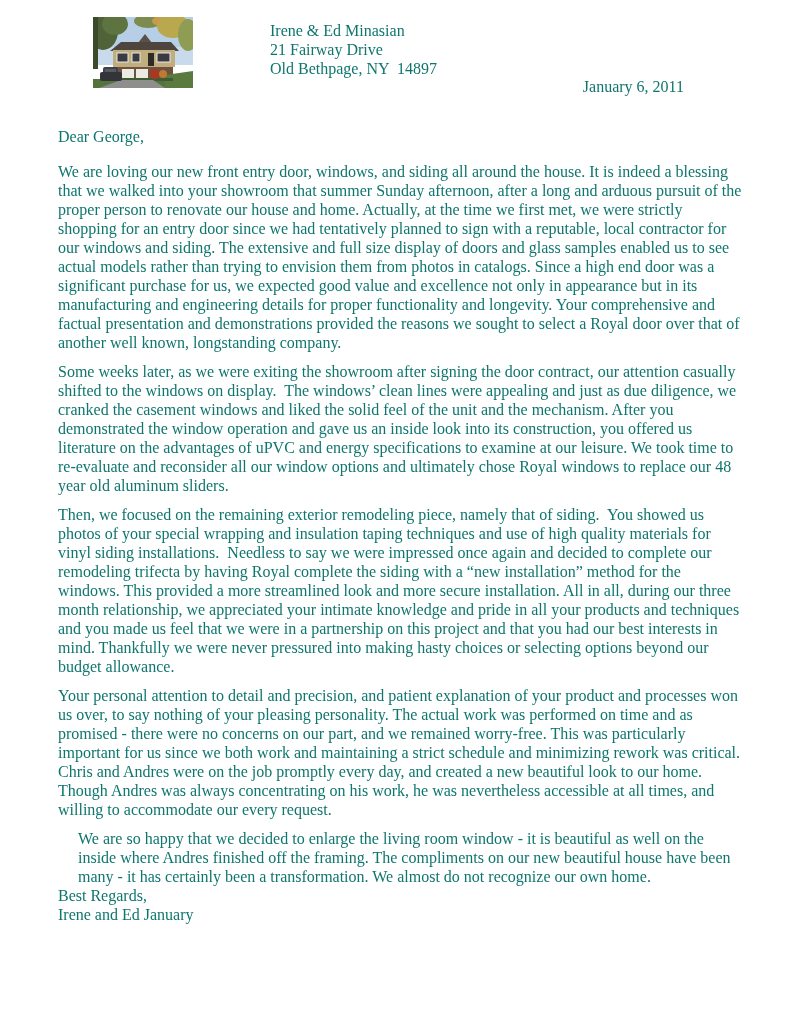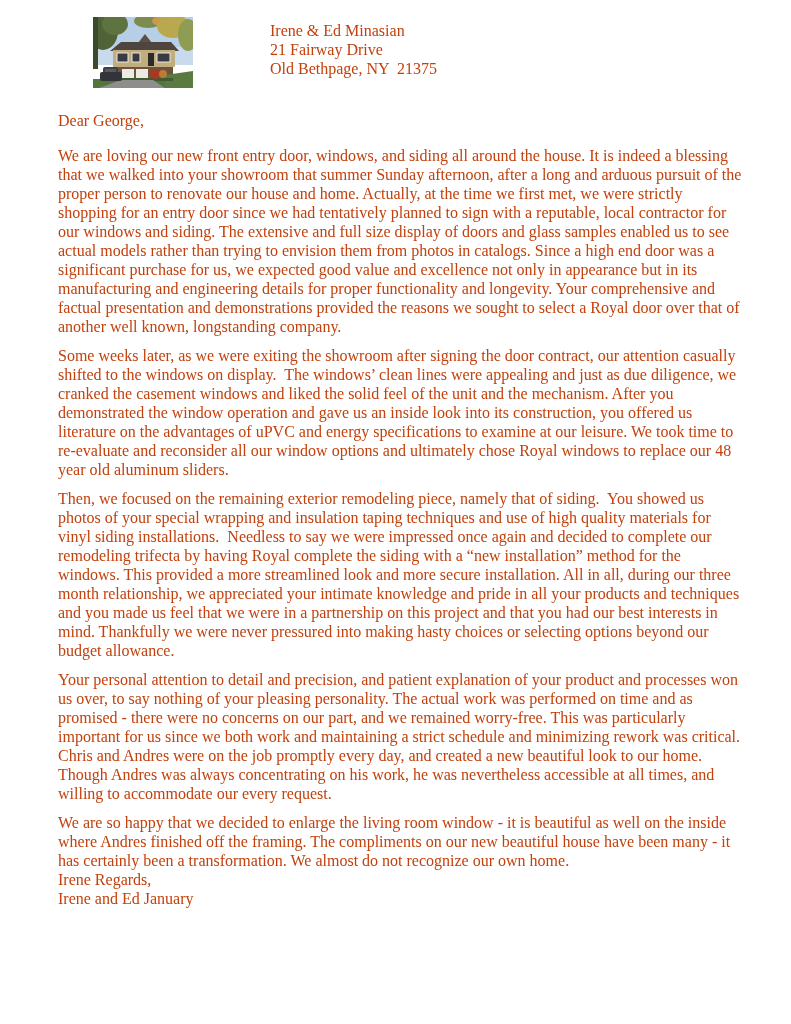--- a/index.html
+++ b/index.html
@@ -9,21 +9,21 @@
   }
   .page {
     position: relative;
     width: 791px;
     height: 1024px;
     background: #ffffff;
     overflow: hidden;
     font-family: "Liberation Serif", "DejaVu Serif", serif;
     font-size: 16px;
     line-height: 19px;
-    color: #c2410c;
+    color: #0f766e;
   }
   .house-photo {
     position: absolute;
     left: 93px;
     top: 17px;
     width: 100px;
     height: 71px;
     display: block;
   }
   .sender-block {
@@ -42,29 +42,30 @@
     width: 684px;
     text-align: right;
   }
   .letter-body {
     position: absolute;
     left: 58px;
     top: 111px;
     width: 684px;
   }
   .salutation {
-    margin: 0 0 16px 0;
+    margin: 16px 0 16px 0;
   }
   .letter-body p {
     margin: 0 0 10px 0;
     white-space: pre-wrap;
     font-family: Liberation Serif, serif;
   }
   .letter-body p.no-gap {
     margin-bottom: 0;
+    margin-left: 20px;
   }
   .closing-block {
     margin-top: 0;
   }
 </style>
 </head>
 <body>
 
 <div class="page">
 
@@ -103,30 +104,31 @@
     <rect x="12" y="52" width="11" height="4" fill="#565a64"></rect>
     <rect x="7" y="55" width="22" height="9" rx="2" fill="#33343a"></rect>
 
     <ellipse cx="62" cy="57" rx="5" ry="5" fill="#a83824"></ellipse>
     <ellipse cx="70" cy="57" rx="4" ry="4" fill="#bd7a34"></ellipse>
   </svg>
 
   <div class="sender-block">
     <div>Irene &amp; Ed Minasian</div>
     <div>21 Fairway Drive</div>
-    <div>Old Bethpage, NY  21375</div>
+    <div>Old Bethpage, NY  14897</div>
   </div>
 
+  <div class="date-line">January 6, 2011</div>
 
   <div class="letter-body">
     <div class="salutation">Dear George,</div>
     <p>We are loving our new front entry door, windows, and siding all around the house. It is indeed a blessing that we walked into your showroom that summer Sunday afternoon, after a long and arduous pursuit of the proper person to renovate our house and home. Actually, at the time we first met, we were strictly shopping for an entry door since we had tentatively planned to sign with a reputable, local contractor for our windows and siding. The extensive and full size display of doors and glass samples enabled us to see actual models rather than trying to envision them from photos in catalogs. Since a high end door was a significant purchase for us, we expected good value and excellence not only in appearance but in its manufacturing and engineering details for proper functionality and longevity. Your comprehensive and factual presentation and demonstrations provided the reasons we sought to select a Royal door over that of another well known, longstanding company.</p>
     <p>Some weeks later, as we were exiting the showroom after signing the door contract, our attention casually shifted to the windows on display.  The windows’ clean lines were appealing and just as due diligence, we cranked the casement windows and liked the solid feel of the unit and the mechanism. After you demonstrated the window operation and gave us an inside look into its construction, you offered us literature on the advantages of uPVC and energy specifications to examine at our leisure. We took time to re-evaluate and reconsider all our window options and ultimately chose Royal windows to replace our 48 year old aluminum sliders.</p>
     <p>Then, we focused on the remaining exterior remodeling piece, namely that of siding.  You showed us photos of your special wrapping and insulation taping techniques and use of high quality materials for vinyl siding installations.  Needless to say we were impressed once again and decided to complete our remodeling trifecta by having Royal complete the siding with a “new installation” method for the windows. This provided a more streamlined look and more secure installation. All in all, during our three month relationship, we appreciated your intimate knowledge and pride in all your products and techniques and you made us feel that we were in a partnership on this project and that you had our best interests in mind. Thankfully we were never pressured into making hasty choices or selecting options beyond our budget allowance.</p>
     <p>Your personal attention to detail and precision, and patient explanation of your product and processes won us over, to say nothing of your pleasing personality. The actual work was performed on time and as promised - there were no concerns on our part, and we remained worry-free. This was particularly important for us since we both work and maintaining a strict schedule and minimizing rework was critical. Chris and Andres were on the job promptly every day, and created a new beautiful look to our home. Though Andres was always concentrating on his work, he was nevertheless accessible at all times, and willing to accommodate our every request.</p>
     <p class="no-gap">We are so happy that we decided to enlarge the living room window - it is beautiful as well on the inside where Andres finished off the framing. The compliments on our new beautiful house have been many - it has certainly been a transformation. We almost do not recognize our own home.</p>
     <div class="closing-block">
-      <div>Irene Regards,</div>
+      <div>Best Regards,</div>
       <div>Irene and Ed January</div>
     </div>
   </div>
 
 </div>
 
 </body></html>

